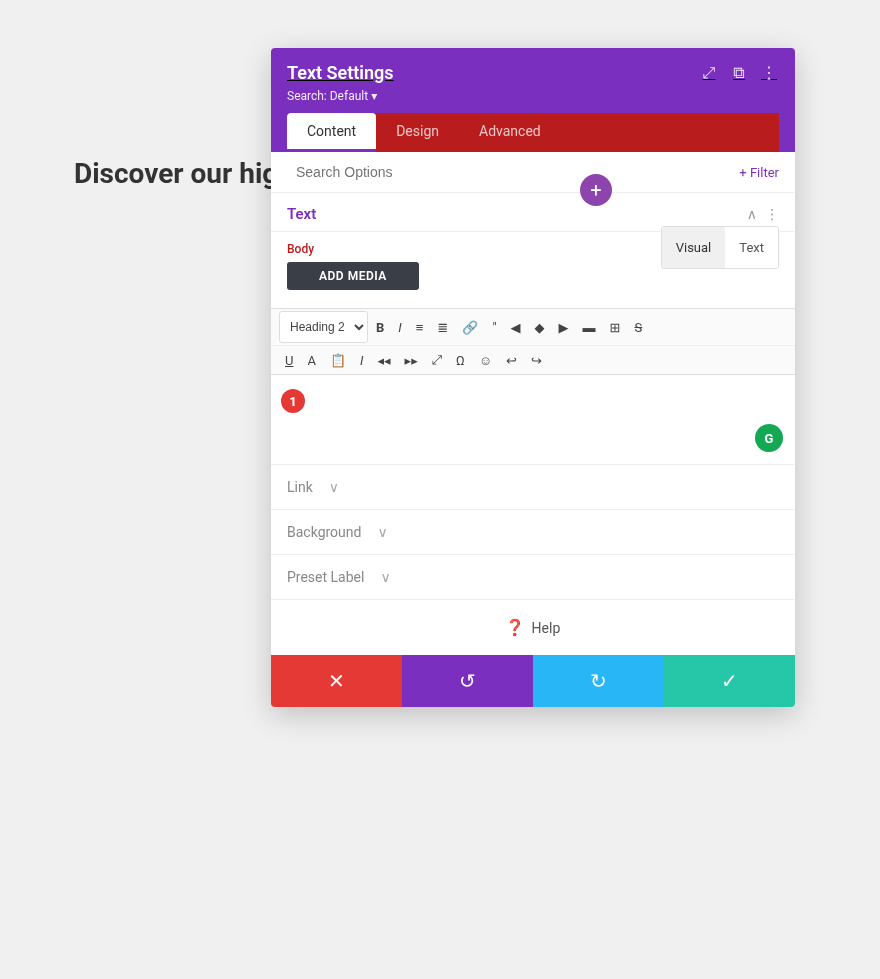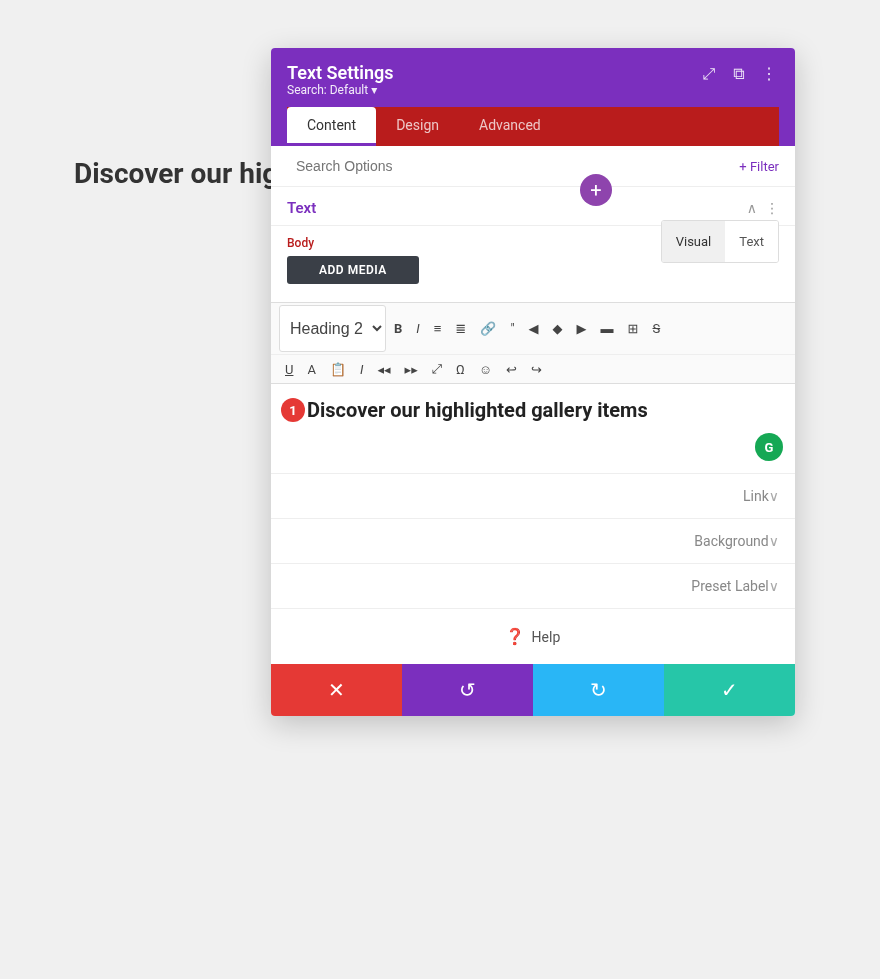--- a/index.html
+++ b/index.html
@@ -60,22 +60,24 @@
     }
 
     
     .panel-header {
       background: #7b2fbe;
       padding: 14px 16px 0 16px;
     }
 
     .panel-header-top {
       display: flex;
-      align-items: flex-end;
+      align-items: flex-start;
       justify-content: space-between;
+      margin-bottom: 6px;
+      text-decoration: underline;
     }
 
     .panel-title {
       color: #fff;
       font-size: 18px;
       font-weight: 600;
     }
 
     .panel-header-icons {
       display: flex;
@@ -245,24 +247,24 @@
       font-size: 13px;
       color: #444;
       cursor: pointer;
       border-radius: 2px;
       display: flex;
       align-items: center;
       gap: 2px;
     }
 
     .heading-select {
-      padding: 13px 6px;
+      padding: 7px 6px;
       border: 1px solid #ddd;
       border-radius: 3px;
-      font-size: 16px;
+      font-size: 12px;
       color: #444;
       background: #fff;
       cursor: pointer;
     }
 
     
     .editor-area {
       padding: 14px 16px 14px 36px;
       min-height: 80px;
       border-bottom: 1px solid #eee;
@@ -307,22 +309,23 @@
       font-weight: 700;
       cursor: pointer;
     }
 
     
     .collapsible-section {
       padding: 14px 16px;
       border-bottom: 1px solid #eee;
       display: flex;
       align-items: center;
-      justify-content: flex-end;
-      cursor: pointer;
+      justify-content: flex-start;
+      cursor: pointer;
+      gap: 16px;
     }
 
     .collapsible-label {
       color: #888;
       font-size: 14px;
     }
 
     .chevron-icon {
       color: #aaa;
       font-size: 14px;
@@ -461,21 +464,20 @@
       <span class="toolbar-item">▸▸</span>
       <span class="toolbar-item">⤢</span>
       <span class="toolbar-item">Ω</span>
       <span class="toolbar-item">☺</span>
       <span class="toolbar-item">↩</span>
       <span class="toolbar-item">↪</span>
     </div>
 
     <div class="editor-area" style="min-height:90px;">
       <div class="editor-badge">1</div>
-      <div class="editor-content">Discover our highlighted gallery items</div>
       <div class="grammarly-btn">G</div>
     </div>
 
     <div class="collapsible-section">
       <span class="collapsible-label">Link</span>
       <span class="chevron-icon">∨</span>
     </div>
 
     <div class="collapsible-section">
       <span class="collapsible-label">Background</span>

